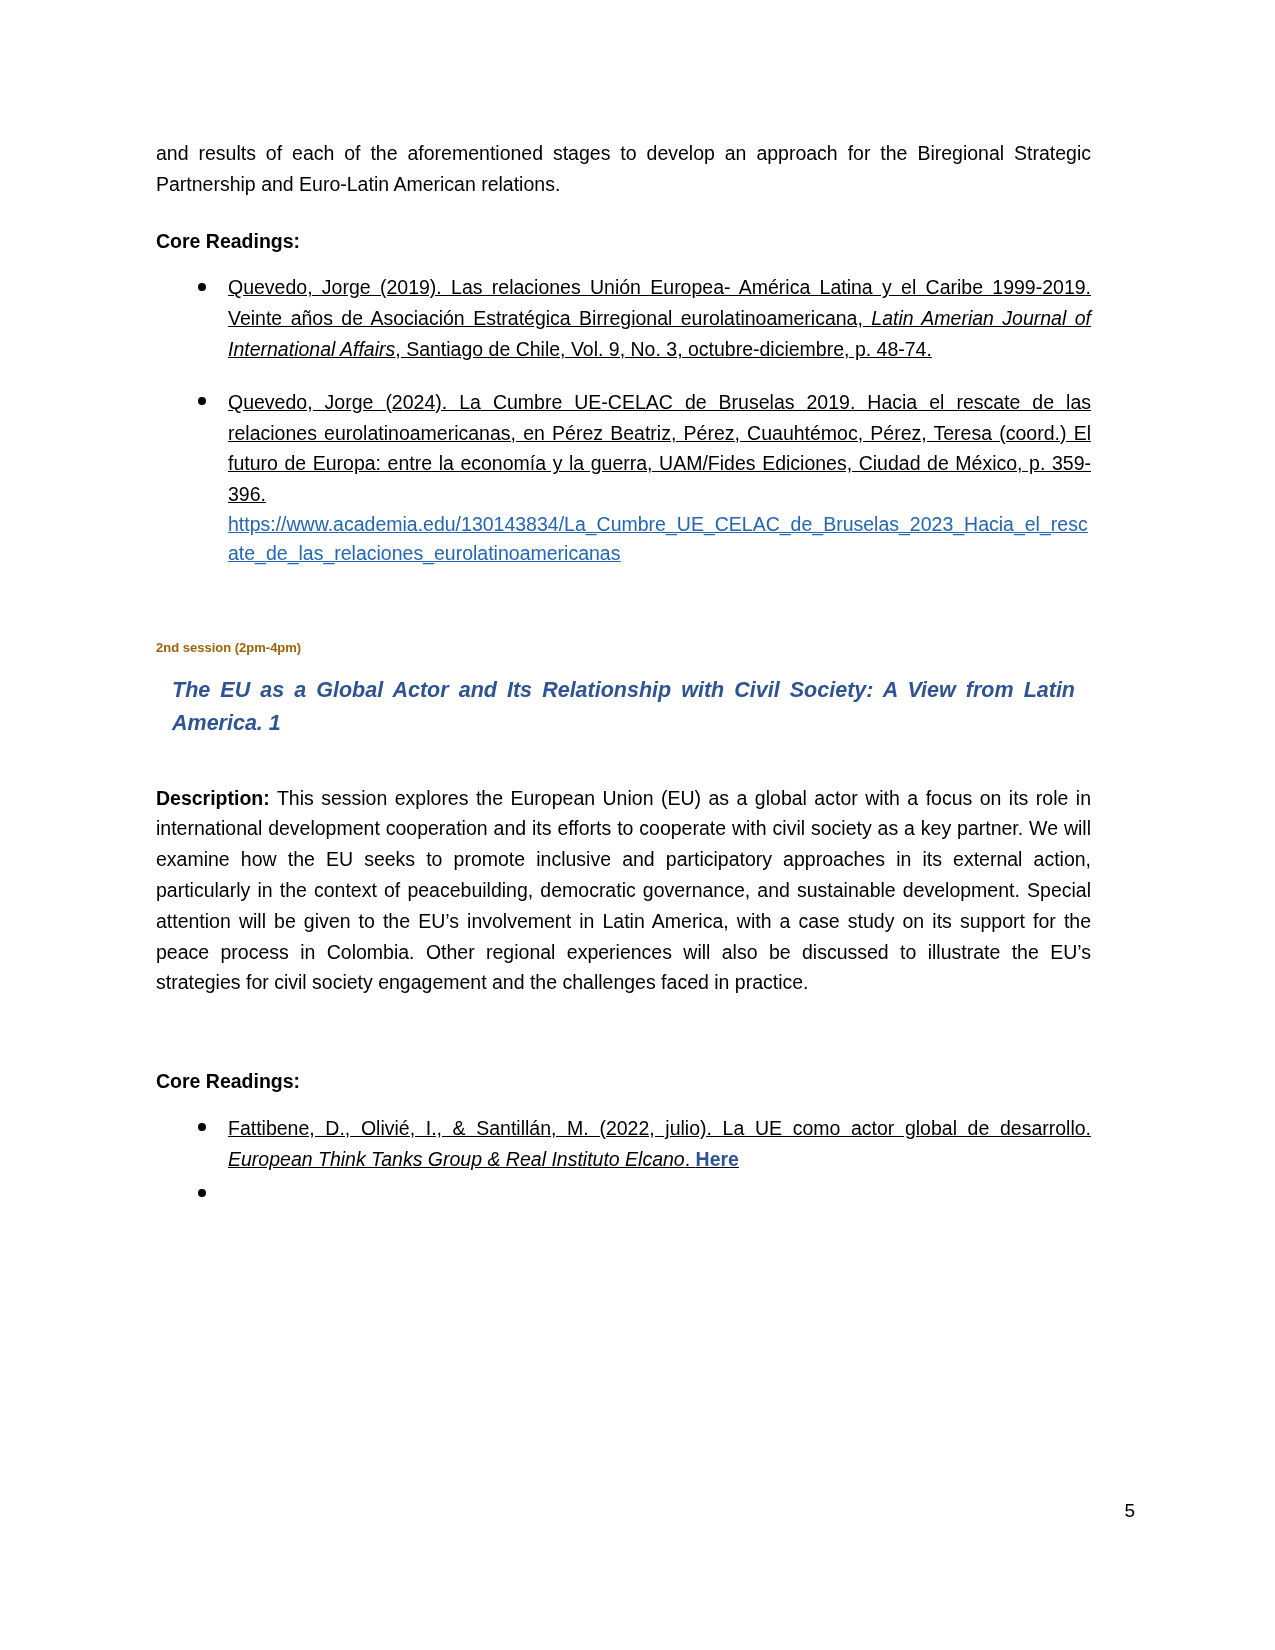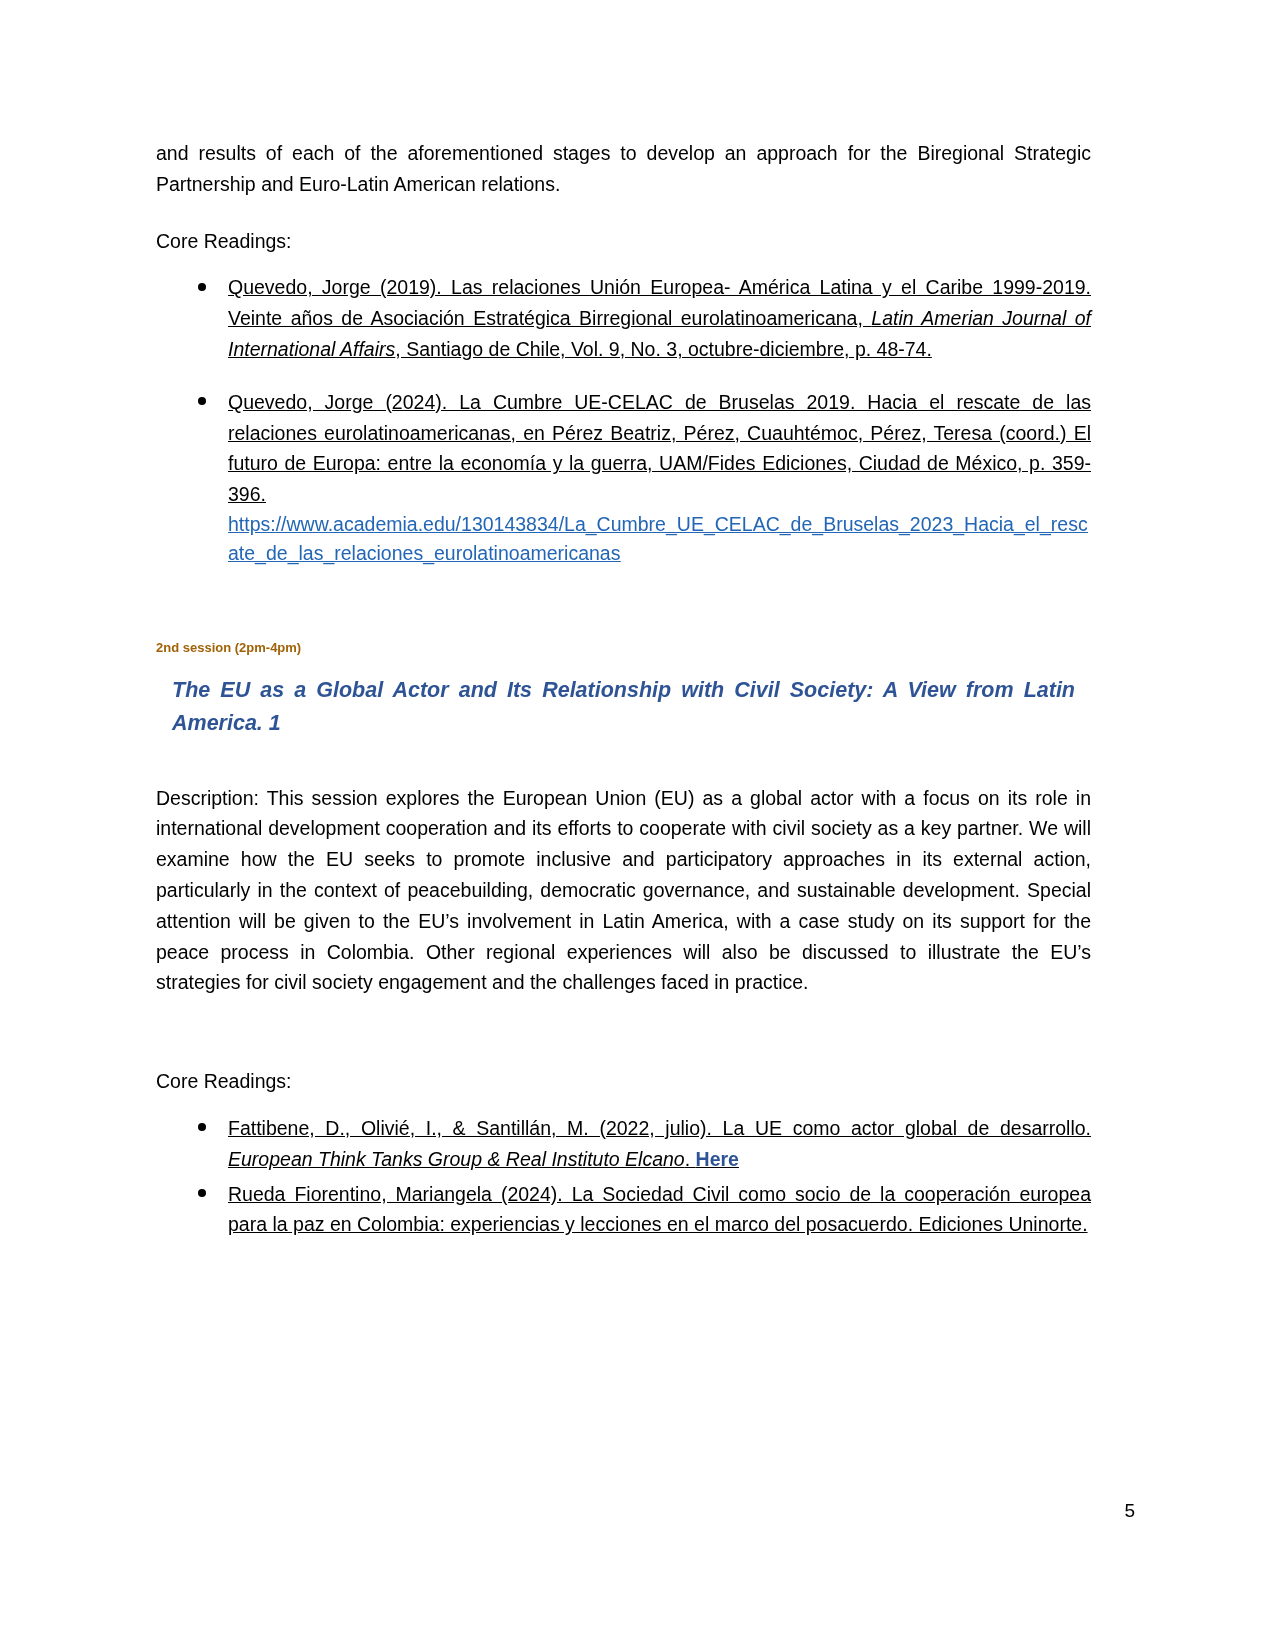--- a/index.html
+++ b/index.html
@@ -30,21 +30,21 @@
     line-height: 1.58;
     color: #000000;
     text-align: justify;
     text-justify: inter-word;
   }
   .para.nojust { text-align: left; }
   .gap-sm { height: 16px; }
   .gap-md { height: 26px; }
   .gap-lg { height: 52px; }
   .gap-xl { height: 70px; }
-  .bold { font-weight: normal; }
+  .bold { font-weight: bold; }
   .ital { font-style: italic; }
 
   .heading-blue {
     color: #a16207;
     font-weight: bold;
     font-size: 13px;
     line-height: 1.5;
     margin: 0;
   }
   .heading-blue-italic {
@@ -148,20 +148,19 @@
 
     <div class="gap-sm"></div>
 
     <ul class="bullets tight">
       <li>
         <span class="dot"></span>
         <span>Fattibene, D., Olivié, I., &amp; Santillán, M. (2022, julio). La UE como actor global de desarrollo. </span><span class="ital">European Think Tanks Group &amp; Real Instituto Elcano</span><span>. </span><a class="link-inline" href="#">Here</a>
       </li>
       <li>
         <span class="dot"></span>
-        <span>Rueda Fiorentino, Mariangela (2024). La Sociedad Civil como socio de la cooperación europea para la paz en Colombia: experiencias y lecciones en el marco del posacuerdo. Ediciones Uninorte.</span>
       </li>
     </ul>
 
   </div>
 
   <div class="pagenum">5</div>
 </div>
 
 </body></html>

